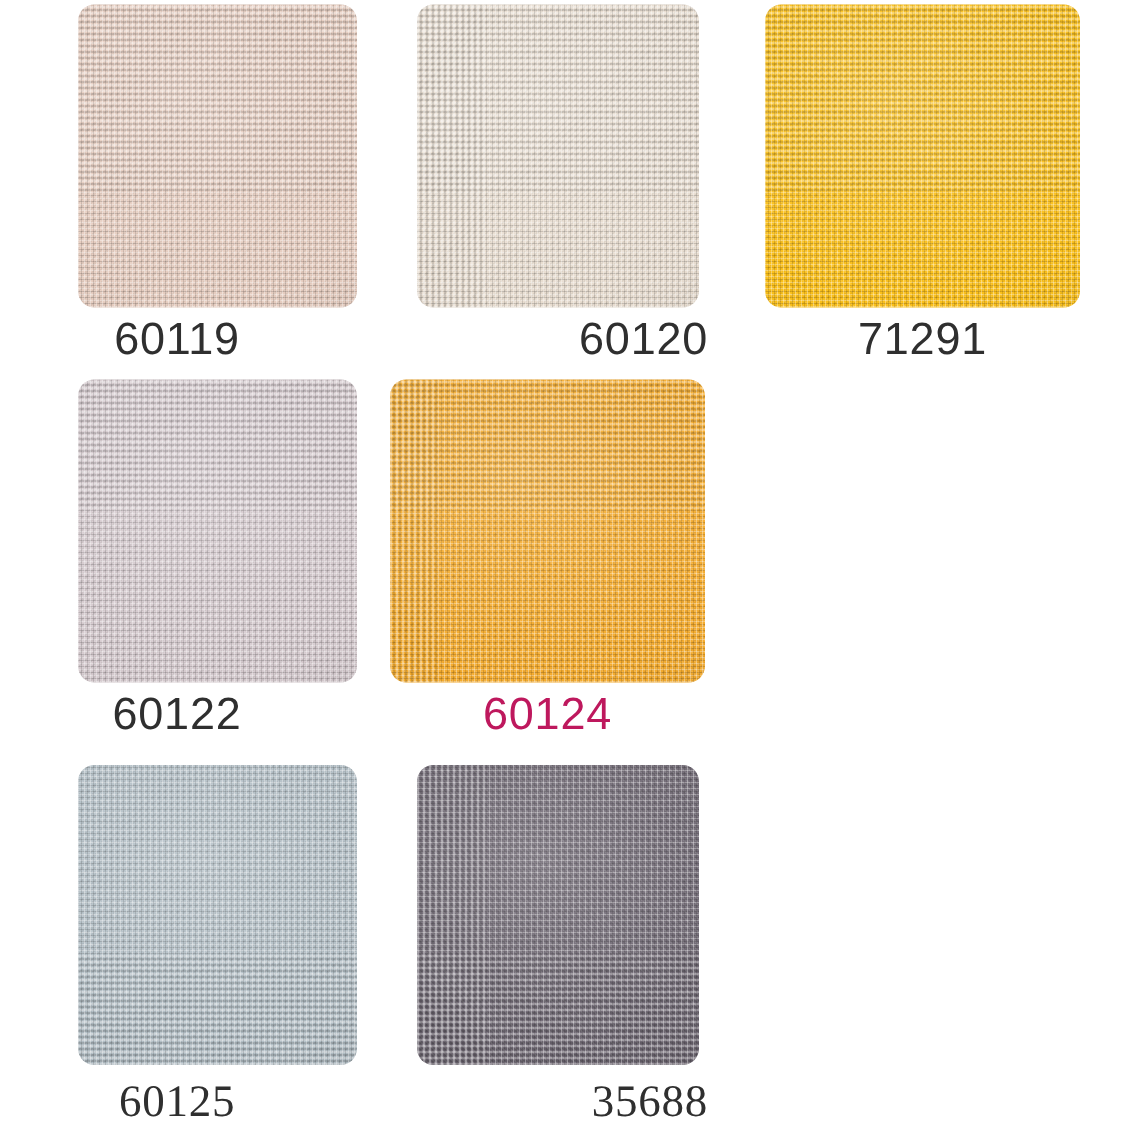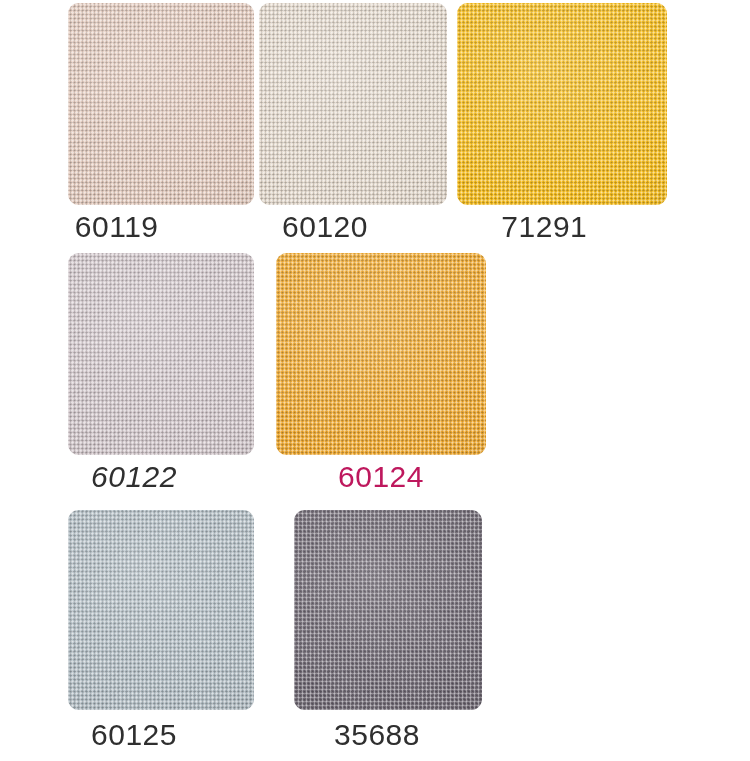--- a/index.html
+++ b/index.html
@@ -15,22 +15,22 @@
 
   #swatch-chart {
     position: relative;
     width: 750px;
     height: 761px;
     background: #ffffff;
   }
 
   .swatch-row {
     position: absolute;
-    left: 16px;
-    width: 646px;
+    left: 0;
+    width: 750px;
     display: flex;
   }
 
   .swatch-row.row-0 { top: 0px;   height: 250px; }
   .swatch-row.row-1 { top: 250px; height: 250px; }
   .swatch-row.row-2 { top: 506px; height: 255px; }
 
   .swatch-cell {
     position: relative;
     height: 100%;
@@ -116,24 +116,24 @@
     text-align: center;
     font-family: "Liberation Sans", sans-serif;
     font-size: 30px;
     font-weight: 400;
     letter-spacing: 0.5px;
     color: #2f2f2f;
     white-space: nowrap;
   }
 
   .col-0 .swatch-label { top: 210px; padding-right: 14px; }
-  .col-1 .swatch-label { top: 210px; padding-right: 28px; }
+  .col-1 .swatch-label { top: 210px; padding-right: 28px; text-align: right; }
   .col-2 .swatch-label { top: 210px; padding-right: 20px; }
 
-  .row-2 .swatch-label { top: 212px; }
+  .row-2 .swatch-label { top: 212px; font-family: Liberation Serif, serif; }
 </style>
 </head>
 <body>
 
 <div id="swatch-chart" style="background: rgb(255, 255, 255);">
 
   <div class="swatch-row row-0">
 
     <div class="swatch-cell col-0">
       <div class="swatch-tile" style="background-color: rgb(230, 205, 192);">
@@ -161,21 +161,21 @@
 
   </div>
 
   <div class="swatch-row row-1">
 
     <div class="swatch-cell col-0">
       <div class="swatch-tile" style="background-color: rgb(213, 202, 206);">
         <div class="weave"></div>
         <div class="sheen"></div>
       </div>
-      <div class="swatch-label" style="color: rgb(47, 47, 47); font-style: italic;">60122</div>
+      <div class="swatch-label" style="color: rgb(47, 47, 47);">60122</div>
     </div>
 
 
     <div class="swatch-cell col-2">
       <div class="swatch-tile" style="background-color: rgb(245, 172, 46);">
         <div class="weave"></div>
         <div class="sheen"></div>
       </div>
       <div class="swatch-label" style="color: #be185d;">60124</div>
     </div>

